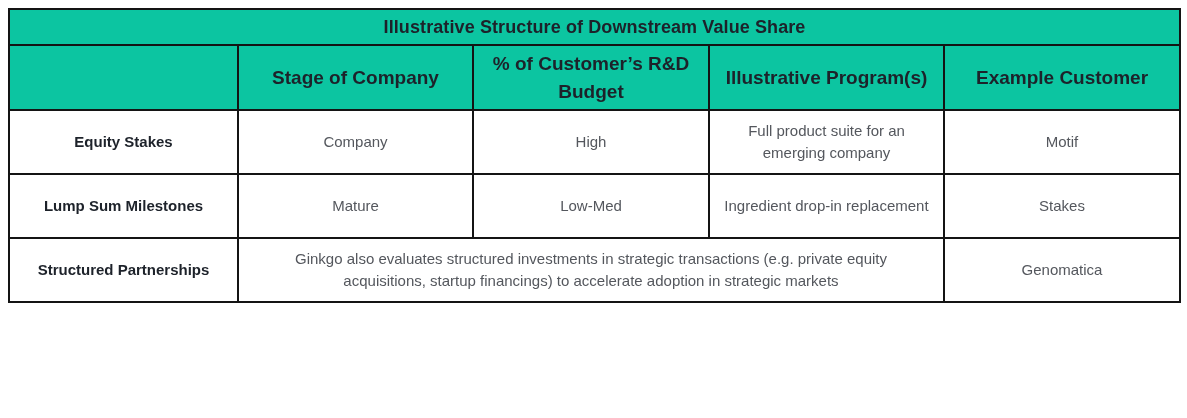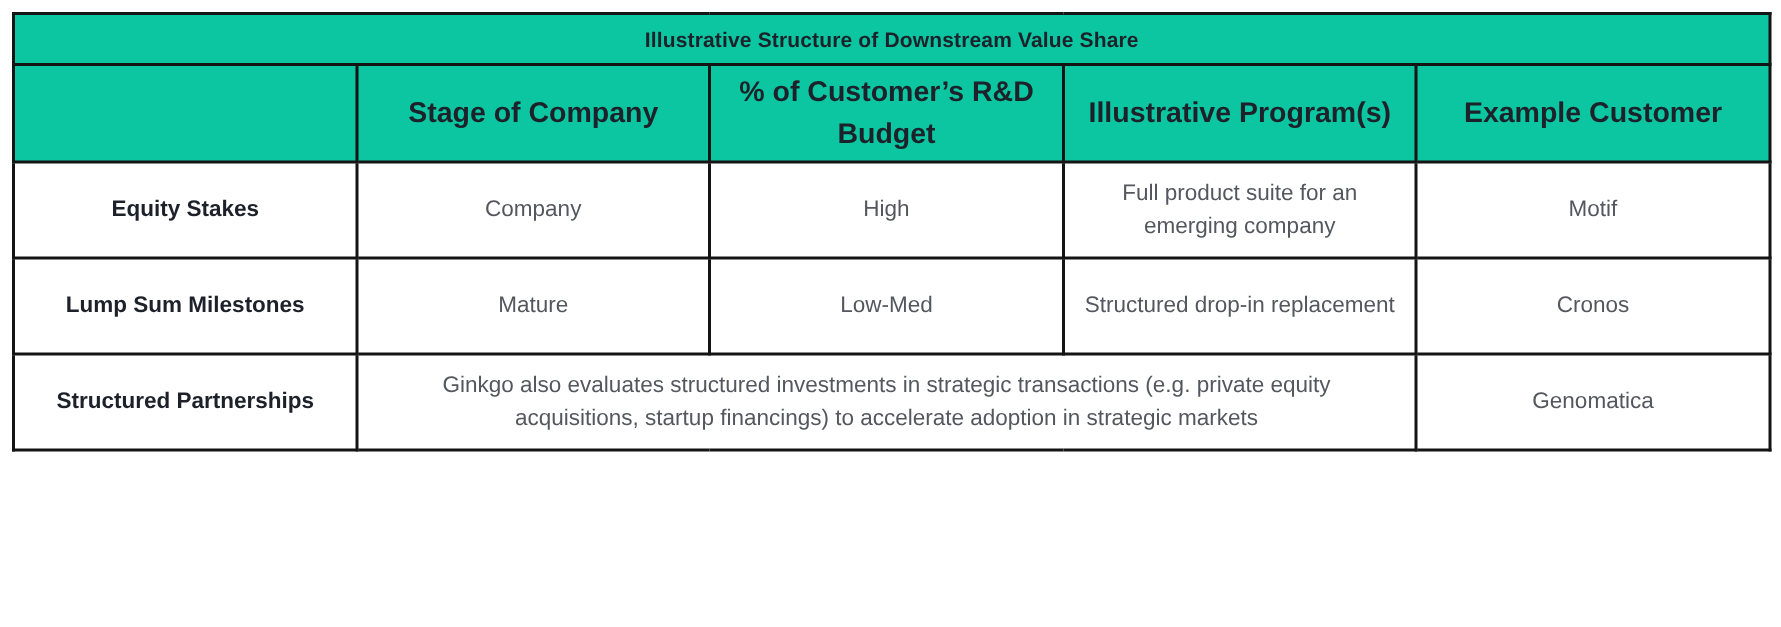--- a/index.html
+++ b/index.html
@@ -30,21 +30,21 @@
     text-align: center;
     vertical-align: middle;
     padding: 4px 12px;
     line-height: 1.45;
   }
   tr.title-row th {
     height: 34px;
     background: var(--header-bg);
     color: var(--heading-text);
     font-weight: bold;
-    font-size: 14px;
+    font-size: 18px;
     letter-spacing: 0.1px;
   }
   tr.header-row th {
     height: 64px;
     background: var(--header-bg);
     color: var(--heading-text);
     font-weight: bold;
     font-size: 19px;
   }
   tbody tr { height: 64px; }
@@ -89,22 +89,22 @@
       <td class="rowlabel">Equity Stakes</td>
       <td>Company</td>
       <td>High</td>
       <td>Full product suite for an emerging company</td>
       <td>Motif</td>
     </tr>
     <tr>
       <td class="rowlabel">Lump Sum Milestones</td>
       <td>Mature</td>
       <td>Low-Med</td>
-      <td>Structured drop-in replacement</td>
-      <td>Cronos</td>
+      <td>Ingredient drop-in replacement</td>
+      <td>Stakes</td>
     </tr>
     <tr>
       <td class="rowlabel">Structured Partnerships</td>
       <td class="note-cell" colspan="3">Ginkgo also evaluates structured investments in strategic transactions (e.g. private equity acquisitions, startup financings) to accelerate adoption in strategic markets</td>
       <td>Genomatica</td>
     </tr>
   </tbody>
 </table>
 
 </body></html>

